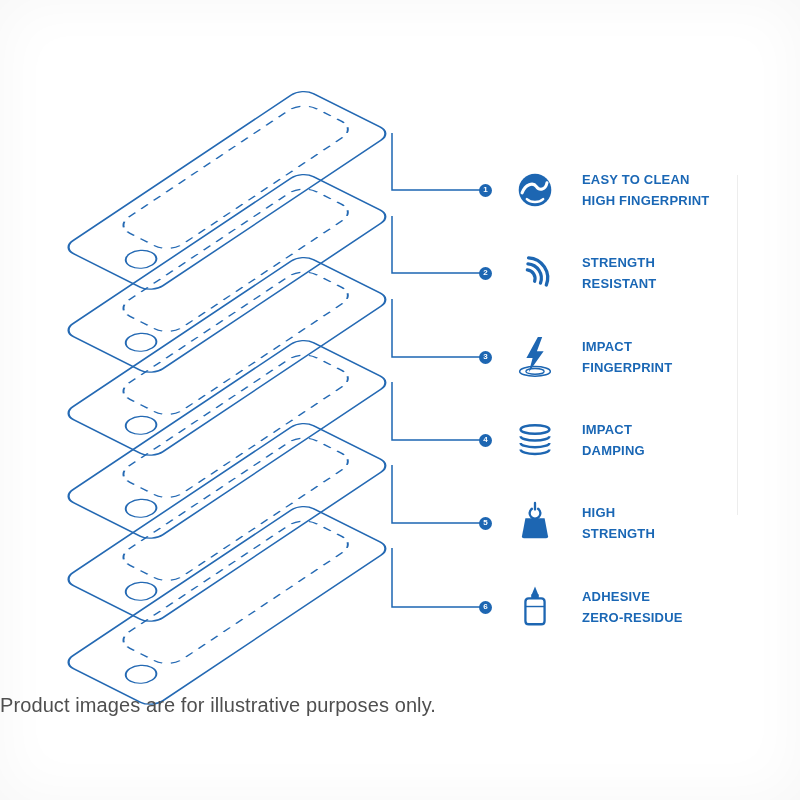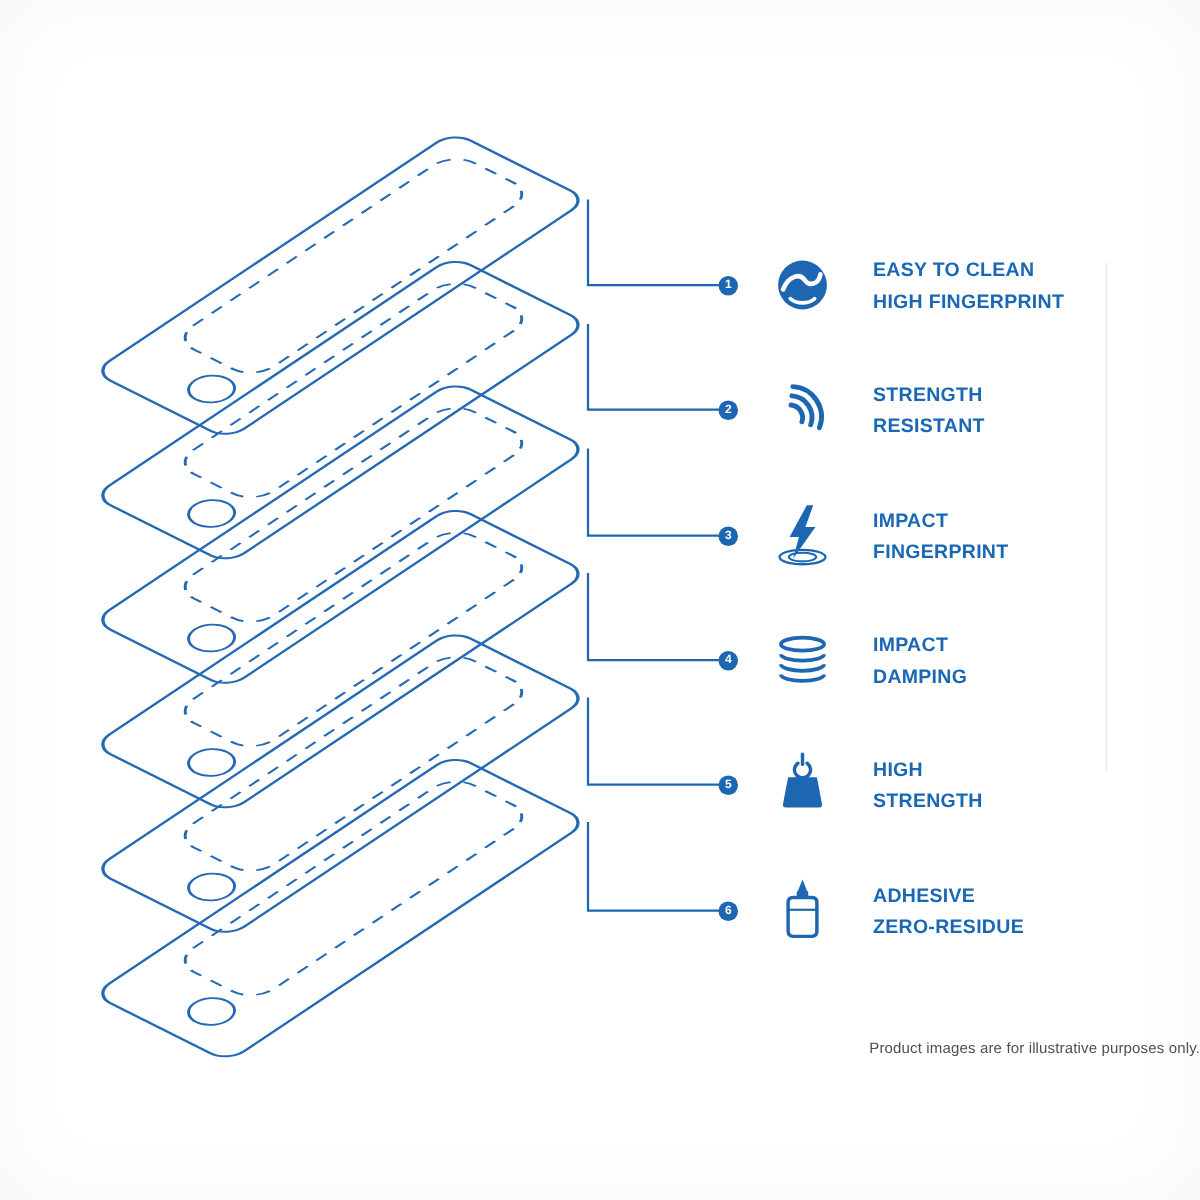--- a/index.html
+++ b/index.html
@@ -13,22 +13,22 @@
   .r1{top:162px}.r2{top:245px}.r3{top:329px}.r4{top:412px}.r5{top:495px}.r6{top:579px}
   .dot{
     flex:none;width:13px;height:13px;border-radius:50%;background:#1d66b2;color:#fff;
     font-size:8px;font-weight:bold;display:flex;align-items:center;justify-content:center;
     margin-right:20px;line-height:1;
   }
   .icon{flex:none;width:46px;height:46px;margin-right:24px;display:flex;align-items:center;justify-content:center;}
   .icon svg{width:46px;height:46px;display:block;}
   .label{color:#1a67b5;font-size:13px;font-weight:bold;line-height:21px;letter-spacing:.2px;white-space:nowrap;}
   .footer{
-    position:absolute;left:0;right:0;top:694px;text-align:right;
-    color:#4f4f4f;font-size:10px;letter-spacing:.1px;
+    position:absolute;left:0;right:0;top:694px;text-align:left;
+    color:#4f4f4f;font-size:20px;letter-spacing:.1px;
   }
 </style>
 </head>
 <body>
 
 <div class="canvas">
 
   <svg class="stack-svg" width="800" height="800" viewBox="0 0 800 800">
     <defs>
       <g id="phone" fill="none" stroke="#2469b3" stroke-width="1.8">

